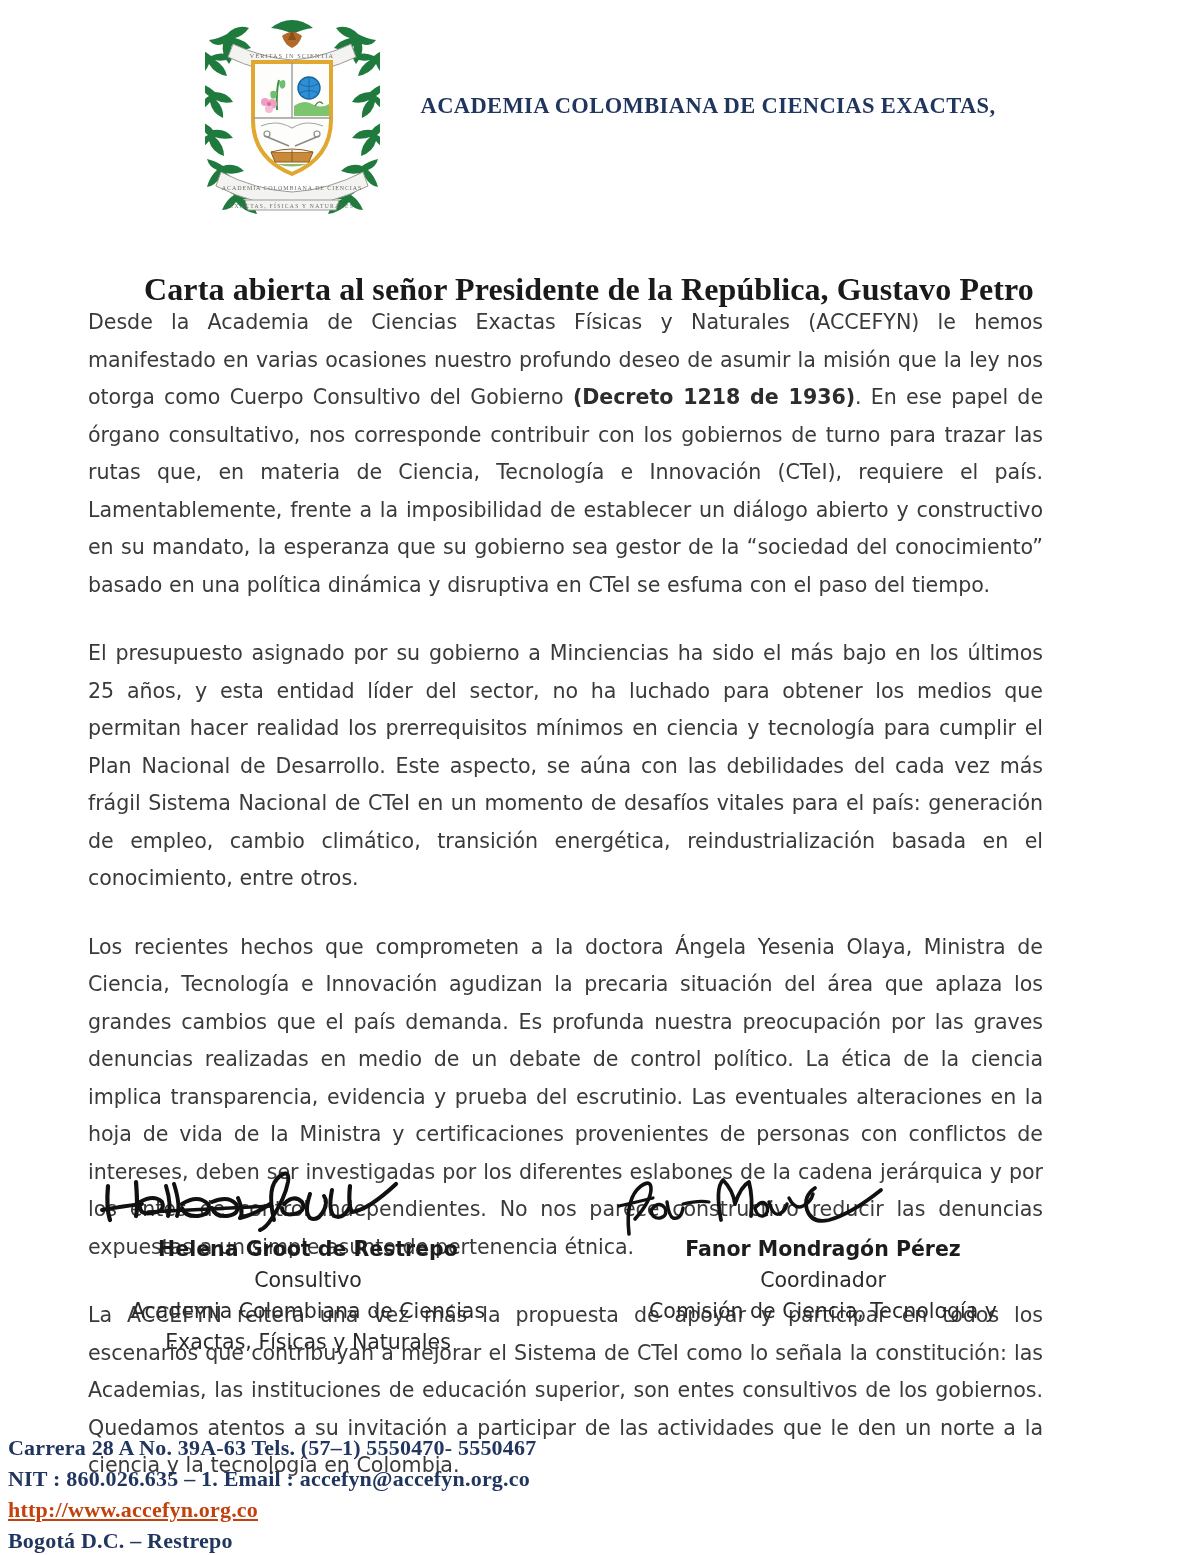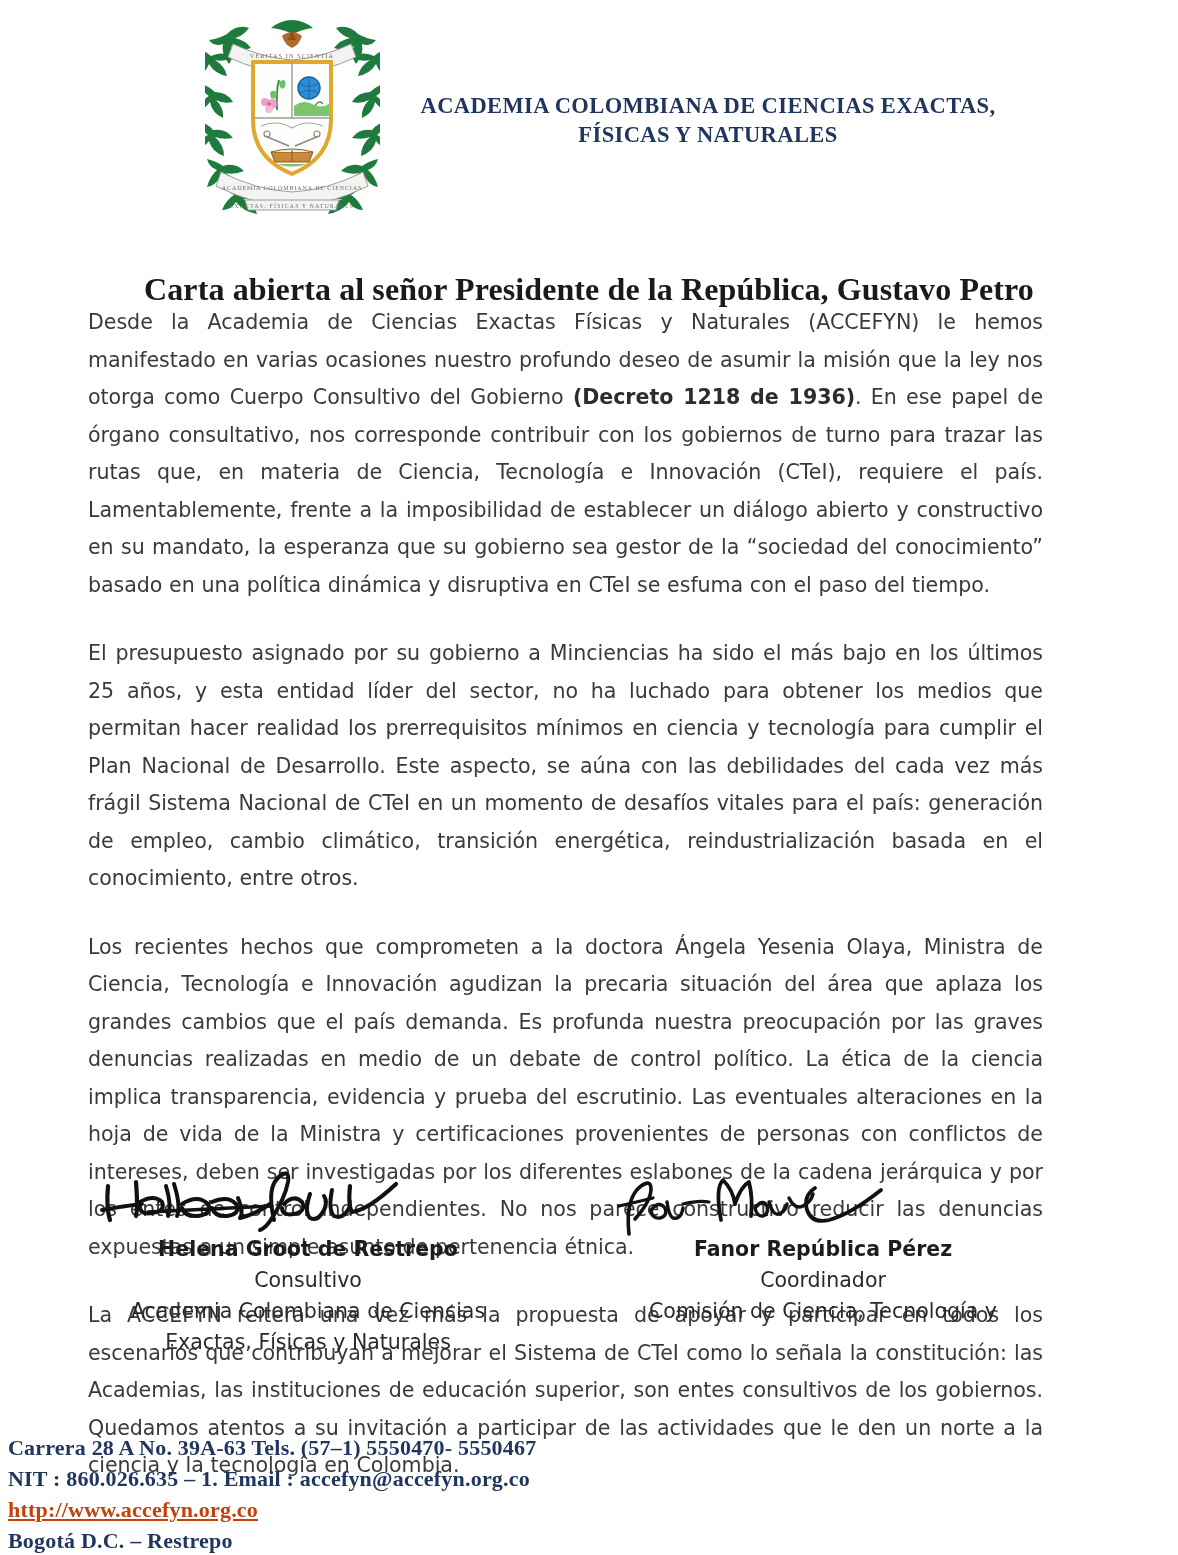--- a/index.html
+++ b/index.html
@@ -213,21 +213,20 @@
 
         <g>
           <path d="M40 186 h94 l-3 10 h-88z" fill="#f3f3f1" stroke="#9a9a95" stroke-width="1"></path>
           <text x="87" y="194" text-anchor="middle" font-family="Liberation Serif, serif" font-size="5.6" fill="#6d6d68" letter-spacing="1.3">EXACTAS, FÍSICAS Y NATURALES</text>
         </g>
       </svg>
     </div>
 
     <div class="org-title">
       <span>ACADEMIA COLOMBIANA DE CIENCIAS EXACTAS,</span>
-      <span class="line2">FÍSICAS Y NATURALES</span>
     </div>
   </div>
 
   <h1 class="doc-title">Carta abierta al señor Presidente de la República, Gustavo Petro</h1>
 
   <div class="body-col">
     <p class="para"><span>Desde la Academia de Ciencias Exactas Físicas y Naturales (ACCEFYN) le hemos manifestado en varias ocasiones nuestro profundo deseo de asumir la misión que la ley nos otorga como Cuerpo Consultivo del Gobierno </span><b>(Decreto 1218 de 1936)</b><span>. En ese papel de órgano consultativo, nos corresponde contribuir con los gobiernos de turno para trazar las rutas que, en materia de Ciencia, Tecnología e Innovación (CTeI), requiere el país. Lamentablemente, frente a la imposibilidad de establecer un diálogo abierto y constructivo en su mandato, la esperanza que su gobierno sea gestor de la “sociedad del conocimiento” basado en una política dinámica y disruptiva en CTeI se esfuma con el paso del tiempo.</span></p>
     <p class="para"><span>El presupuesto asignado por su gobierno a Minciencias ha sido el más bajo en los últimos 25 años, y esta entidad líder del sector, no ha luchado para obtener los medios que permitan hacer realidad los prerrequisitos mínimos en ciencia y tecnología para cumplir el Plan Nacional de Desarrollo. Este aspecto, se aúna con las debilidades del cada vez más frágil Sistema Nacional de CTeI en un momento de desafíos vitales para el país: generación de empleo, cambio climático, transición energética, reindustrialización basada en el conocimiento, entre otros.</span></p>
     <p class="para"><span>Los recientes hechos que comprometen a la doctora Ángela Yesenia Olaya, Ministra de Ciencia, Tecnología e Innovación agudizan la precaria situación del área que aplaza los grandes cambios que el país demanda. Es profunda nuestra preocupación por las graves denuncias realizadas en medio de un debate de control político. La ética de la ciencia implica transparencia, evidencia y prueba del escrutinio. Las eventuales alteraciones en la hoja de vida de la Ministra y certificaciones provenientes de personas con conflictos de intereses, deben ser investigadas por los diferentes eslabones de la cadena jerárquica y por los entes de control independientes. No nos parece constructivo reducir las denuncias expuestas a un simple asunto de pertenencia étnica.</span></p>
     <p class="para"><span> La ACCEFYN reitera una vez más la propuesta de apoyar y participar en todos los escenarios que contribuyan a mejorar el Sistema de CTeI como lo señala la constitución: las Academias, las instituciones de educación superior, son entes consultivos de los gobiernos. Quedamos atentos a su invitación a participar de las actividades que le den un norte a la ciencia y la tecnología en Colombia.</span></p>
@@ -273,21 +272,21 @@
             <path d="M64 34 q2 14 6 16 q8 2 10-10" stroke-width="3.4"></path>
             <path d="M80 36 q16-4 26-2" stroke-width="3.2"></path>
             <path d="M118 52 q-6-32 2-40 q10 10 12 24 q6-18 14-22 q4 16 2 34" stroke-width="3.8"></path>
             <path d="M152 40 q8-10 12-2 q2 8-4 10 q-6 1-8-8" stroke-width="3.4"></path>
             <path d="M166 34 q4 14 10 12 q6-2 8-10" stroke-width="3.4"></path>
             <path d="M186 30 q6 12 14 8 q8-4 10-12" stroke-width="3.4"></path>
             <path d="M212 20 q-12 8-8 22 q5 14 22 10 q22-6 52-30" stroke-width="3.8"></path>
           </g>
         </svg>
       </div>
-      <div class="sign-name">Fanor República Pérez</div>
+      <div class="sign-name">Fanor Mondragón Pérez</div>
       <div class="sign-line">Coordinador</div>
       <div class="sign-line">Comisión de Ciencia, Tecnología y</div>
     </div>
   </div>
 
   <div class="footer">
     <div>Carrera 28 A No. 39A-63 Tels. (57–1) 5550470- 5550467</div>
     <div>NIT : 860.026.635 – 1.  Email : accefyn@accefyn.org.co</div>
     <div class="url">http://www.accefyn.org.co</div>
     <div>Bogotá D.C. – Restrepo</div>

